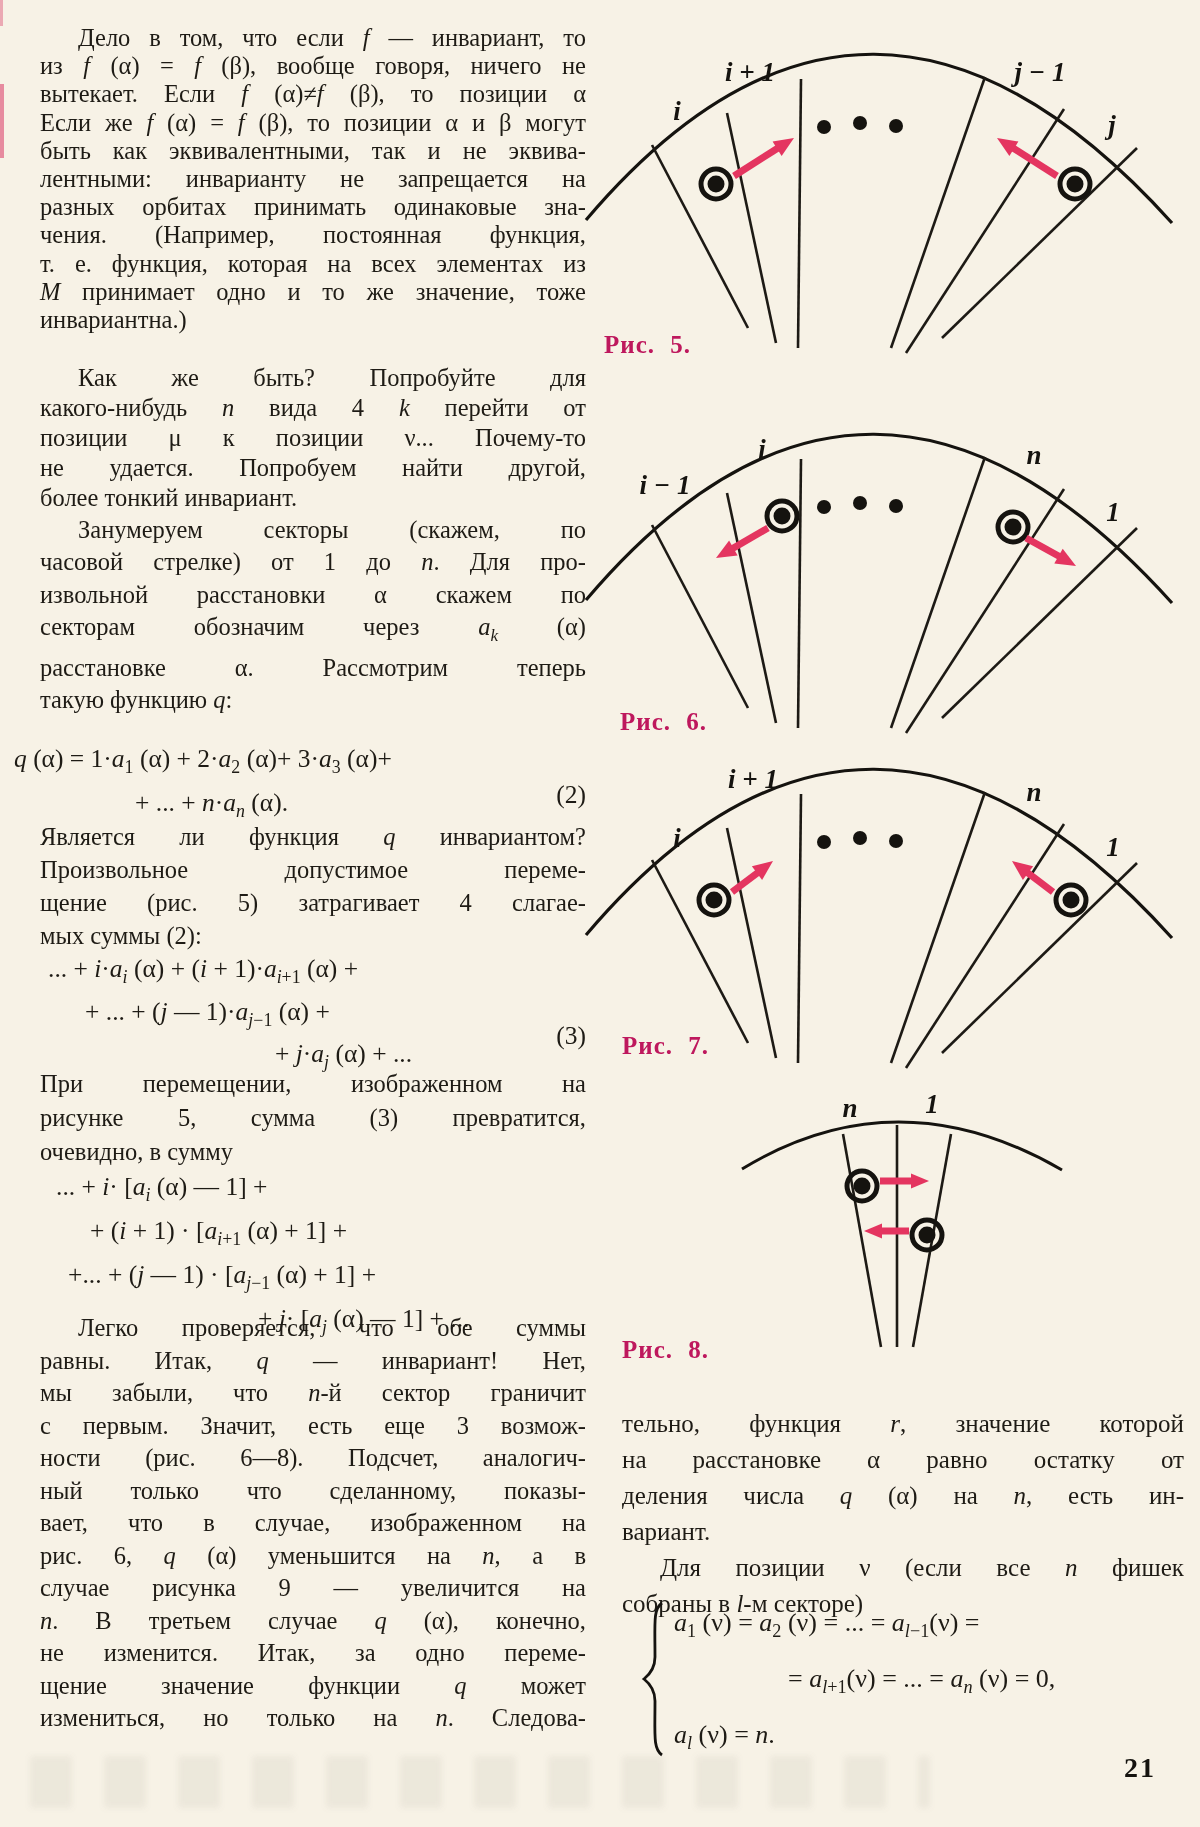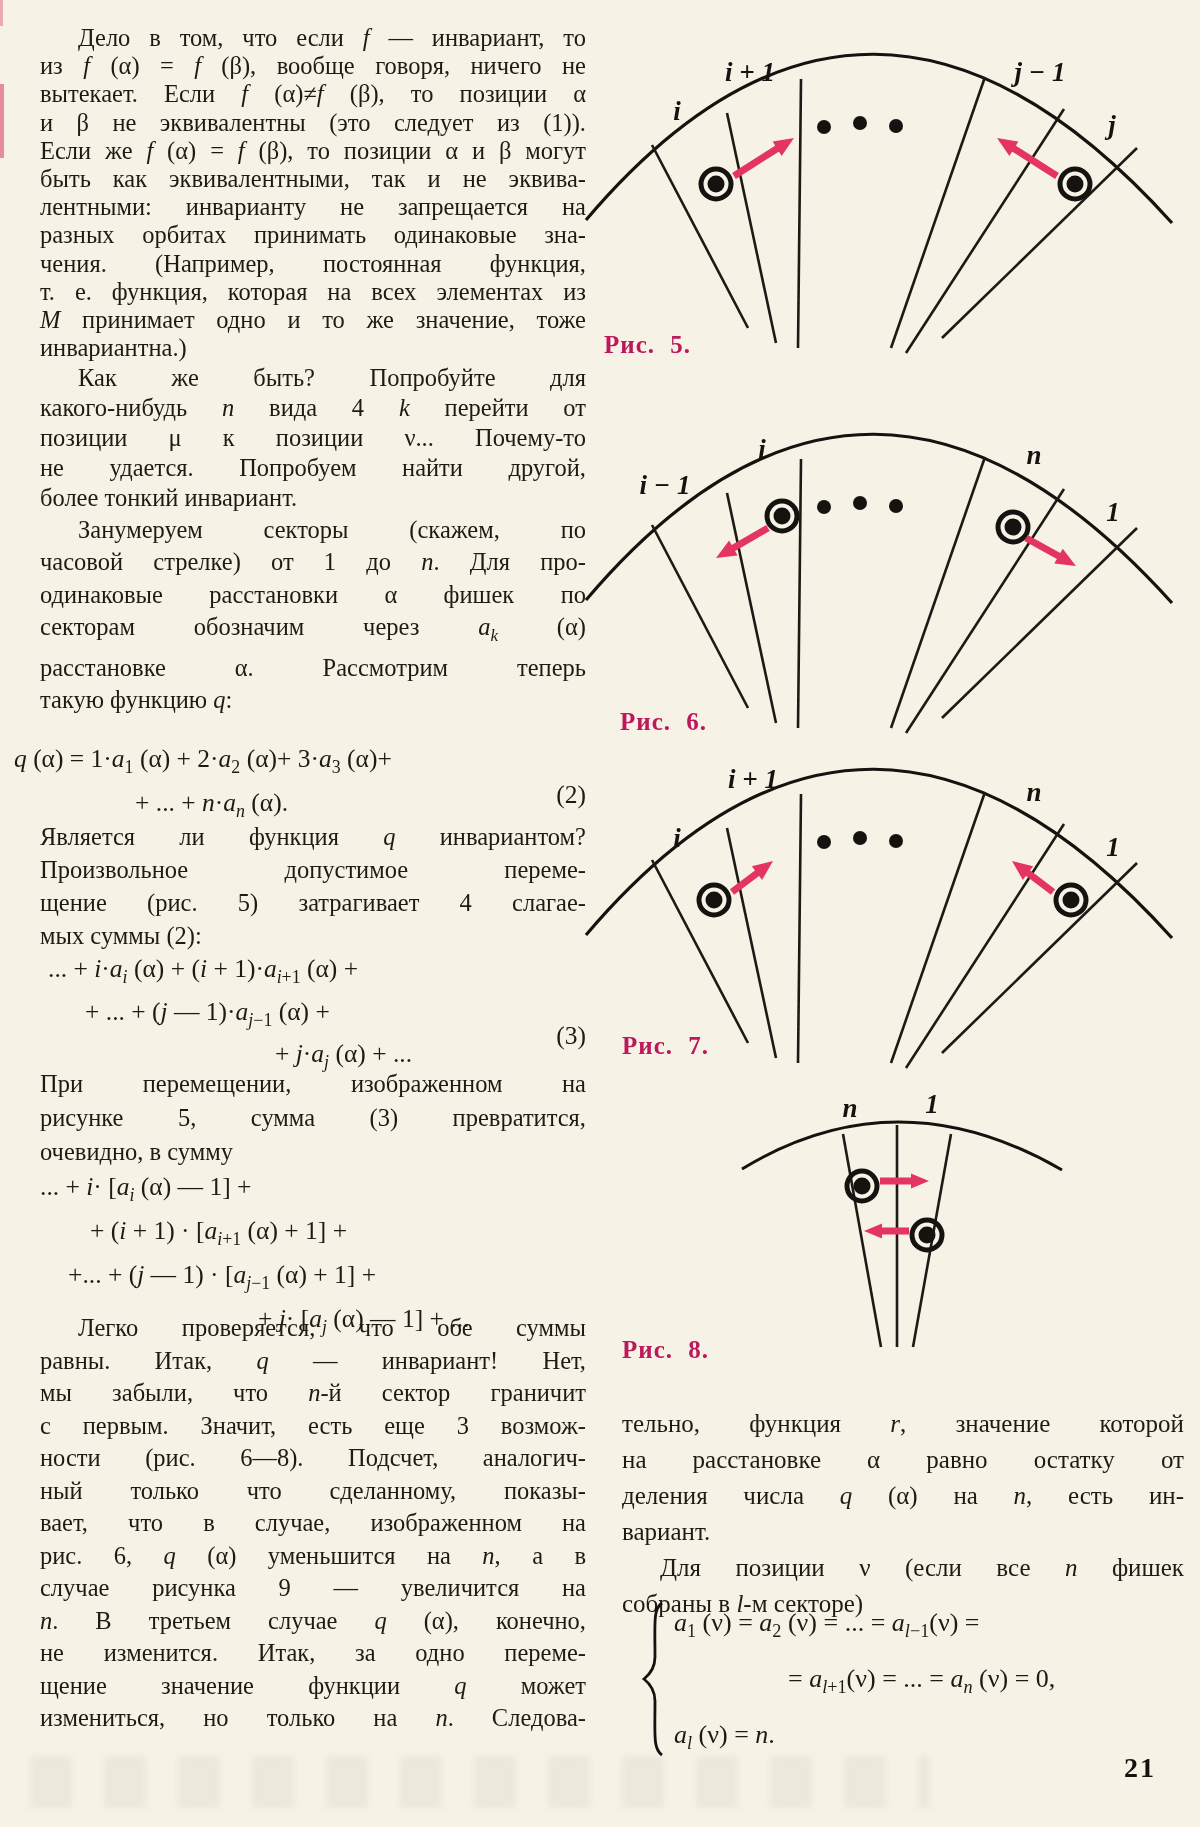--- a/index.html
+++ b/index.html
@@ -55,21 +55,20 @@
 <body>
 
 <div class="edge-strip" style="left:0;top:0;width:3px;height:26px;opacity:.5;"></div>
 <div class="edge-strip" style="left:0;top:84px;width:4px;height:74px;opacity:.7;"></div>
 <div id="ghost"></div>
 
 <div class="blk" style="top:24px;line-height:28.2px;">
   <div class="ln j ind">Дело в том, что если <i>f</i> — инвариант, то</div>
   <div class="ln j">из <i>f</i> (α) = <i>f</i> (β), вообще говоря, ничего не</div>
   <div class="ln j">вытекает. Если <i>f</i> (α)≠<i>f</i> (β), то позиции α</div>
-  <div class="ln j">и β не эквивалентны (это следует из (1)).</div>
   <div class="ln j">Если же <i>f</i> (α) = <i>f</i> (β), то позиции α и β могут</div>
   <div class="ln j">быть как эквивалентными, так и не эквива-</div>
   <div class="ln j">лентными: инварианту не запрещается на</div>
   <div class="ln j">разных орбитах принимать одинаковые зна-</div>
   <div class="ln j">чения. (Например, постоянная функция,</div>
   <div class="ln j">т. е. функция, которая на всех элементах из</div>
   <div class="ln j"><i>М</i> принимает одно и то же значение, тоже</div>
   <div class="ln">инвариантна.)</div>
 </div>
 
@@ -77,21 +76,21 @@
   <div class="ln j ind">Как же быть? Попробуйте для</div>
   <div class="ln j">какого-нибудь <i>n</i> вида 4 <i>k</i> перейти от</div>
   <div class="ln j">позиции μ к позиции ν... Почему-то</div>
   <div class="ln j">не удается. Попробуем найти другой,</div>
   <div class="ln">более тонкий инвариант.</div>
 </div>
 
 <div class="blk" style="top:514px;line-height:32.3px;">
   <div class="ln j ind">Занумеруем секторы (скажем, по</div>
   <div class="ln j">часовой стрелке) от 1 до <i>n</i>. Для про-</div>
-  <div class="ln j">одинаковые расстановки α фишек по</div>
+  <div class="ln j">извольной расстановки α скажем по</div>
   <div class="ln j">секторам обозначим через <i>a<sub>k</sub></i> (α)</div>
   <div class="ln j">расстановке α. Рассмотрим теперь</div>
   <div class="ln">такую функцию <i>q</i>:</div>
 </div>
 
 <div class="blk fm" style="top:741px;line-height:36px;">
   <div class="ln j" style="margin-left:-26px;width:572px;"><i>q</i> (α) = 1·<i>a</i><sub>1</sub> (α) + 2·<i>a</i><sub>2</sub> (α)+ 3·<i>a</i><sub>3</sub> (α)+</div>
   <div class="ln" style="margin-left:95px;">+ ... + <i>n</i>·<i>a<sub>n</sub></i> (α).</div>
   <span class="ftag" style="top:36px;">(2)</span>
 </div>
@@ -110,21 +109,21 @@
   <span class="ftag" style="top:67px;">(3)</span>
 </div>
 
 <div class="blk" style="top:1067px;line-height:34px;">
   <div class="ln j">При перемещении, изображенном на</div>
   <div class="ln j">рисунке 5, сумма (3) превратится,</div>
   <div class="ln">очевидно, в сумму</div>
 </div>
 
 <div class="blk fm" style="top:1169px;line-height:36px;">
-  <div class="ln" style="margin-left:0;">... + <i>i</i>· [<i>a<sub>i</sub></i> (α) — 1] +</div>
+  <div class="ln" style="margin-left:16px;">... + <i>i</i>· [<i>a<sub>i</sub></i> (α) — 1] +</div>
   <div class="ln" style="margin-left:50px;">+ (<i>i</i> + 1) · [<i>a</i><sub><i>i</i>+1</sub> (α) + 1] +</div>
   <div class="ln" style="margin-left:28px;">+... + (<i>j</i> — 1) · [<i>a</i><sub><i>j</i>−1</sub> (α) + 1] +</div>
   <div class="ln" style="margin-left:218px;">+ <i>j</i>· [<i>a<sub>j</sub></i> (α) — 1] + ...</div>
 </div>
 
 <div class="blk" style="top:1312px;line-height:32.5px;">
   <div class="ln j ind">Легко проверяется, что обе суммы</div>
   <div class="ln j">равны. Итак, <i>q</i> — инвариант! Нет,</div>
   <div class="ln j">мы забыли, что <i>n</i>-й сектор граничит</div>
   <div class="ln j">с первым. Значит, есть еще 3 возмож-</div>

